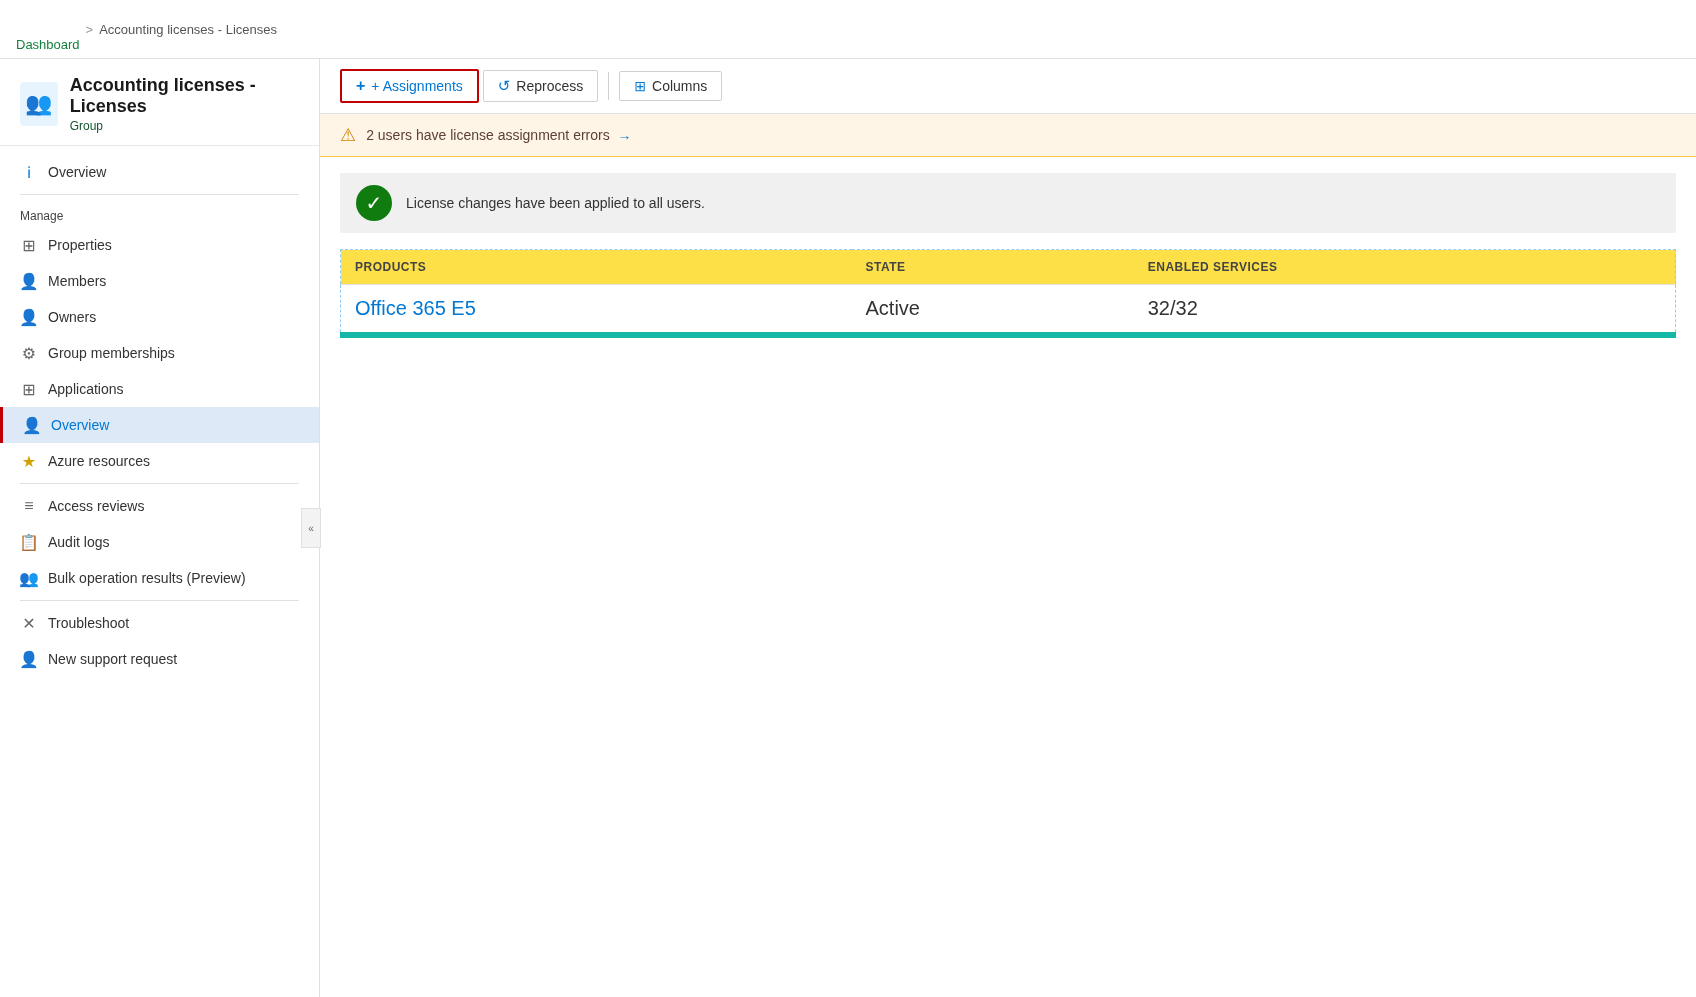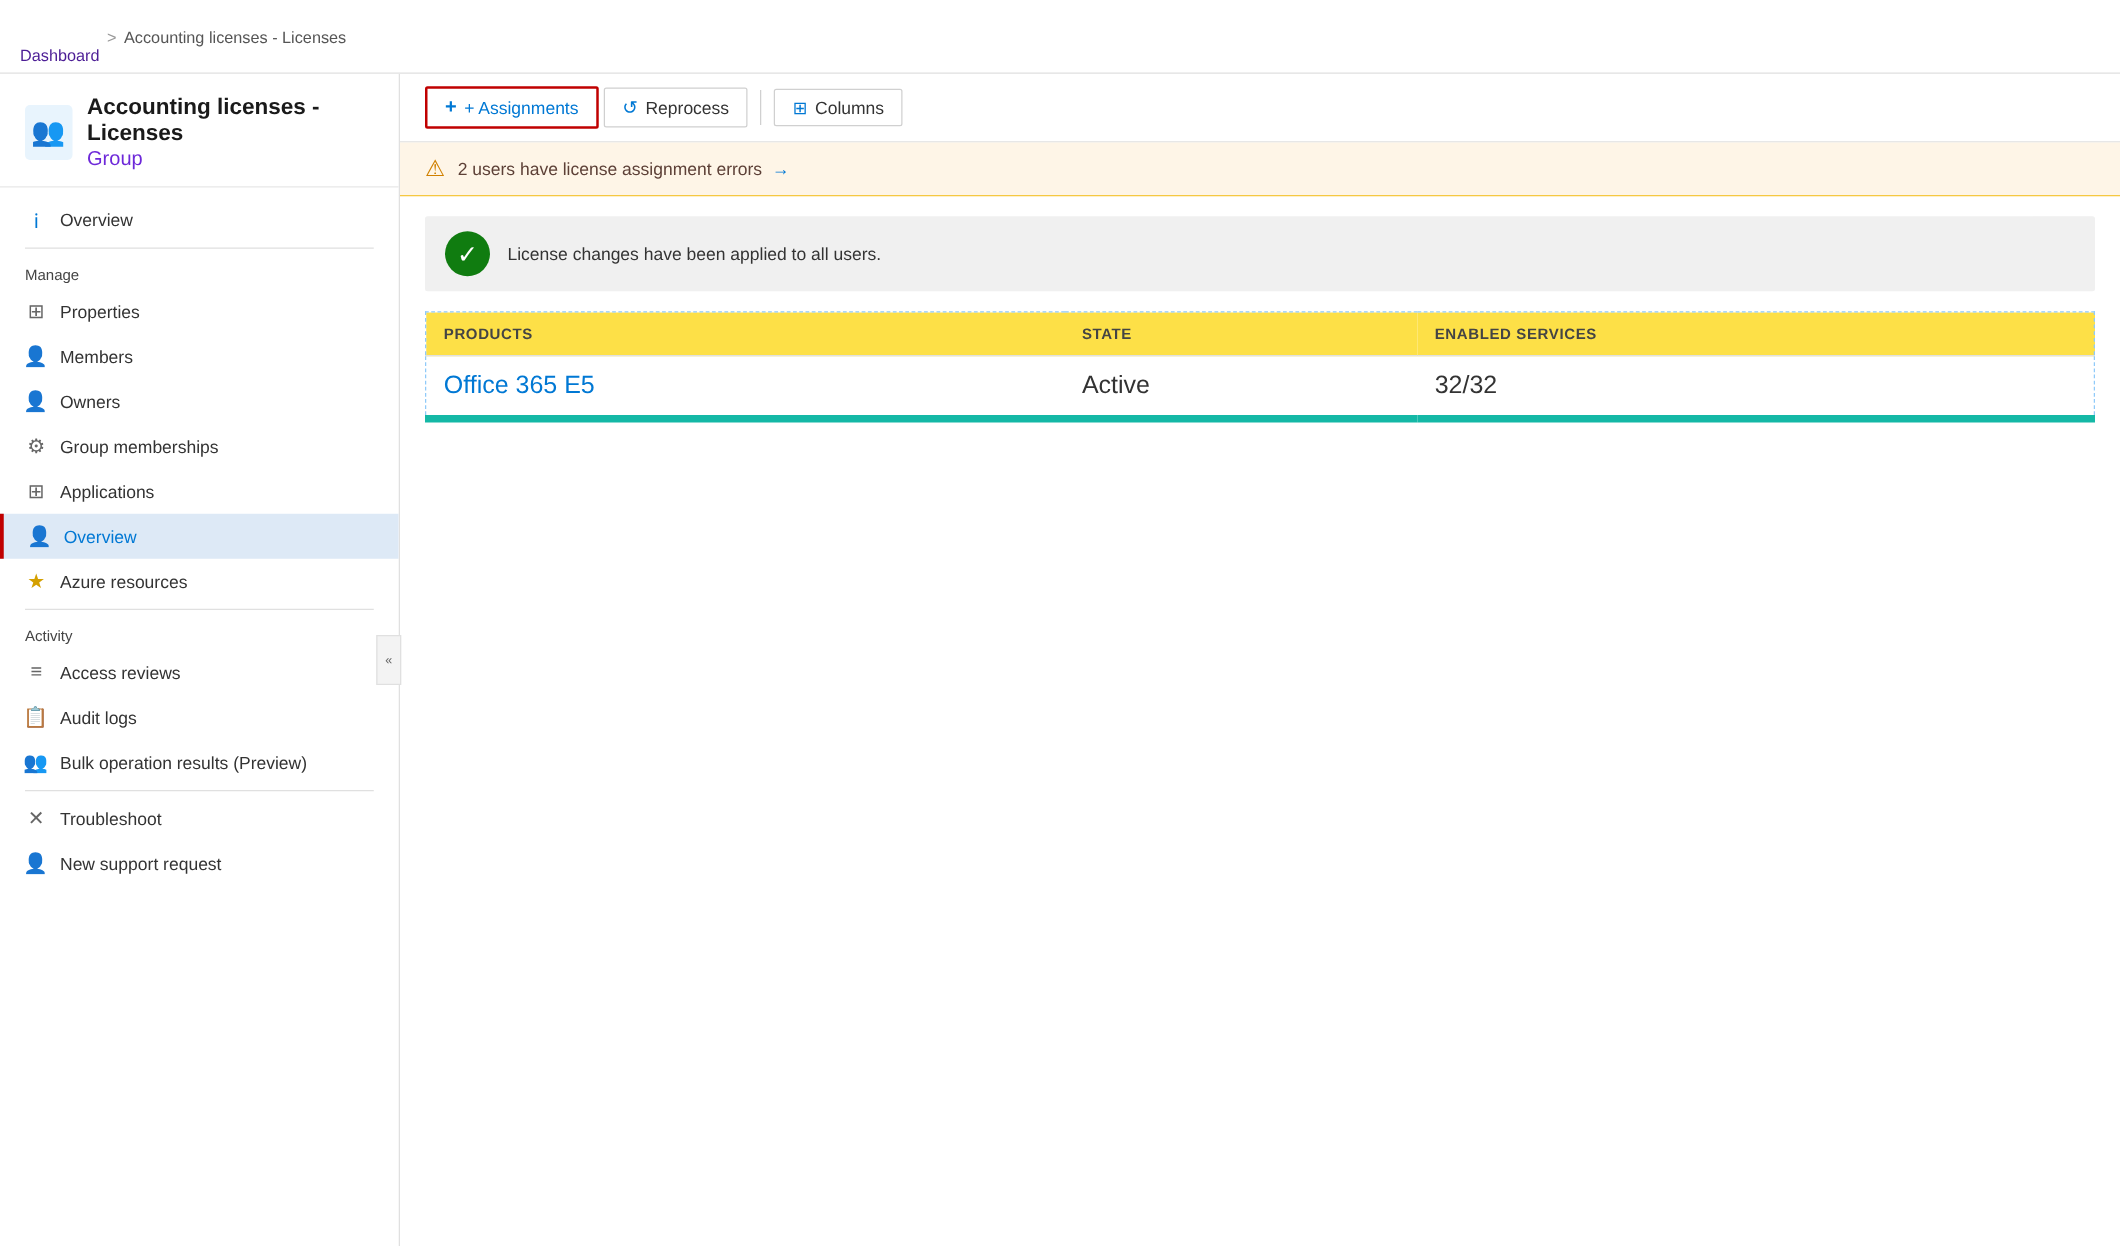--- a/index.html
+++ b/index.html
@@ -10,21 +10,21 @@
       background: #fff;
       border-bottom: 1px solid #e0e0e0;
       padding: 6px 16px;
       display: flex;
       align-items: center;
       gap: 6px;
       font-size: 13px;
       color: #555;
       min-height: 36px;
     }
-    .breadcrumb-link { color: #4c1d95; text-decoration: none; cursor: pointer; margin-top: 31px; }
+    .breadcrumb-link { color: #15803d; text-decoration: none; cursor: pointer; margin-top: 31px; }
     .breadcrumb-sep { color: #999; }
 
     
     .main-layout { display: flex; flex: 1; overflow: hidden; }
 
     
     .sidebar {
       width: 320px;
       min-width: 320px;
       border-right: 1px solid #e0e0e0;
@@ -46,21 +46,21 @@
       width: 44px;
       height: 44px;
       background: #e8f4fd;
       border-radius: 4px;
       display: flex;
       align-items: center;
       justify-content: center;
       font-size: 22px;
     }
     .sidebar-title { font-size: 18px; font-weight: 600; color: #1a1a1a; }
-    .sidebar-subtitle { font-size: 16px; color: #6d28d9; margin-top: 2px; }
+    .sidebar-subtitle { font-size: 12px; color: #14532d; margin-top: 2px; }
 
     
     .collapse-btn {
       position: absolute;
       right: -1px;
       top: 50%;
       transform: translateY(-50%);
       width: 20px;
       height: 40px;
       background: #f3f3f3;
@@ -282,21 +282,20 @@
           <span class="nav-label" style="color:#0078d4; font-weight:500;">Overview</span>
         </div>
 
         <div class="nav-item">
           <span class="nav-icon" style="color:#d4a000;">★</span>
           <span class="nav-label">Azure resources</span>
         </div>
 
         <hr class="nav-divider">
 
-        <div class="nav-section-label">Activity</div>
 
         <div class="nav-item">
           <span class="nav-icon icon-gray">≡</span>
           <span class="nav-label">Access reviews</span>
         </div>
         <div class="nav-item">
           <span class="nav-icon" style="color:#0078d4;">📋</span>
           <span class="nav-label">Audit logs</span>
         </div>
         <div class="nav-item">

